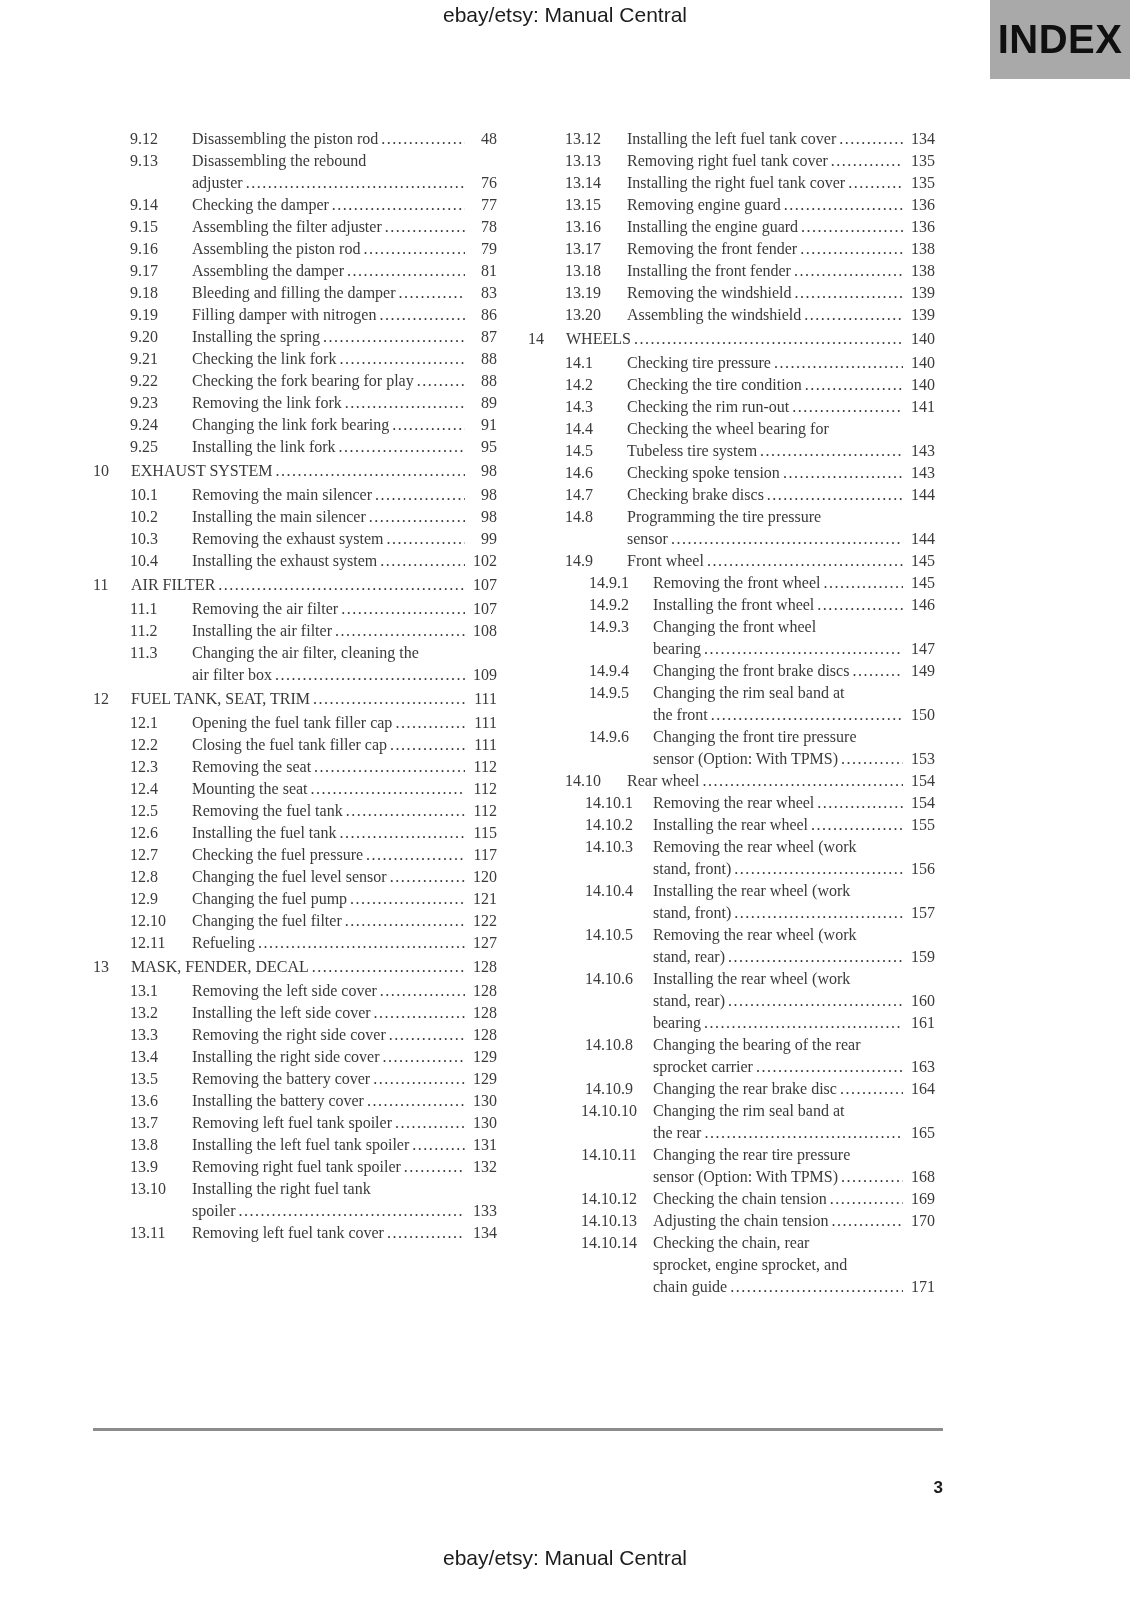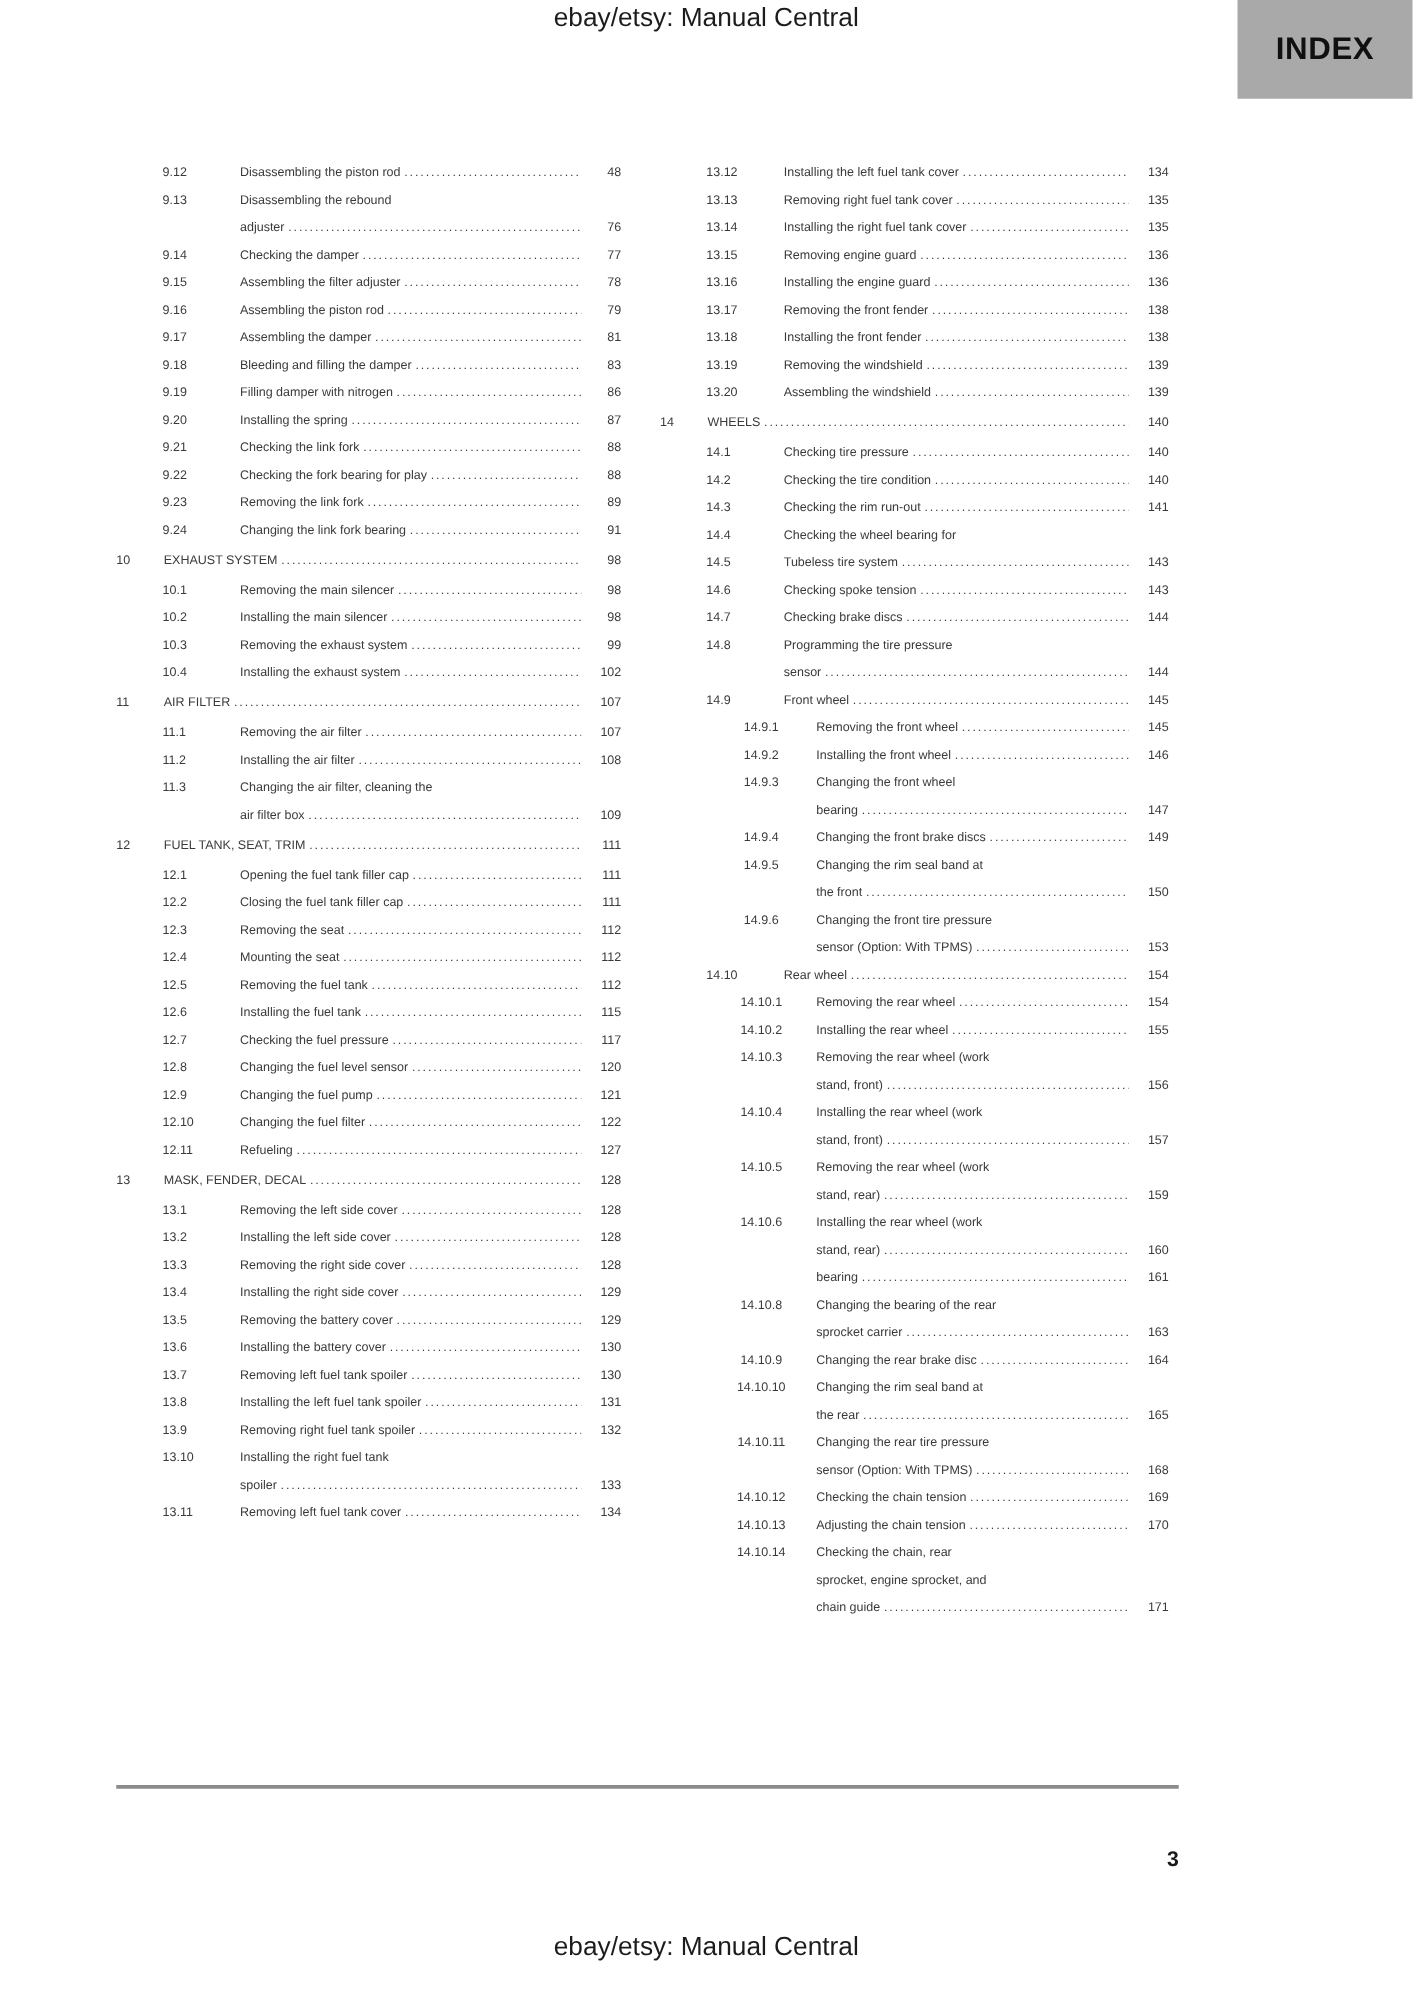--- a/index.html
+++ b/index.html
@@ -20,30 +20,31 @@
     color: #1c1c1c;
   }
 
   .index-tab {
     position: absolute; top: 0; left: 990px;
     width: 140px; height: 79px;
     background: #a9a9a9;
     display: flex; align-items: center; justify-content: center;
   }
   .index-tab .index-label {
-    font-size: 25px;
+    font-size: 40px;
     font-weight: bold;
     letter-spacing: 0.5px;
     color: #101010;
   }
 
   .toc-col {
     position: absolute; top: 128px;
-    font-size: 10px;
+    font-size: 16px;
     line-height: 22px;
+    font-family: Liberation Serif, serif;
   }
   #col-left  { left: 93px;  width: 404px; }
   #col-right { left: 528px; width: 407px; }
 
   .toc-row { display: flex; align-items: baseline; }
 
   .toc-item.level-1 { margin: 2px 0; }
   .toc-item.level-1 .num { flex: none; width: 38px; }
 
   .toc-item.level-2 .num,
@@ -209,20 +210,28 @@
       </div>
     </div>
     <div class="toc-item level-2">
       <div class="toc-row">
         <span class="num">9.24</span>
         <span class="txt">Changing the link fork bearing</span>
         <span class="leader"></span>
         <span class="pg">91</span>
       </div>
     </div>
+    <div class="toc-item level-2">
+      <div class="toc-row">
+        <span class="num">9.25</span>
+        <span class="txt">Installing the link fork</span>
+        <span class="leader"></span>
+        <span class="pg">95</span>
+      </div>
+    </div>
     <div class="toc-item level-1">
       <div class="toc-row">
         <span class="num">10</span>
         <span class="txt">EXHAUST SYSTEM</span>
         <span class="leader"></span>
         <span class="pg">98</span>
       </div>
     </div>
     <div class="toc-item level-2">
       <div class="toc-row">

